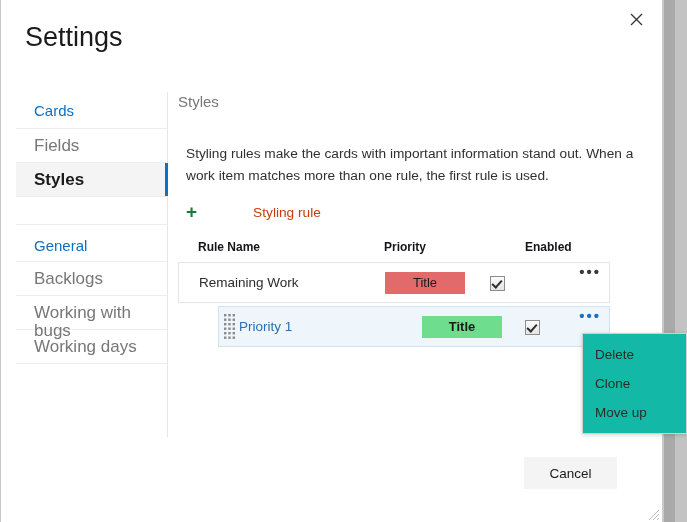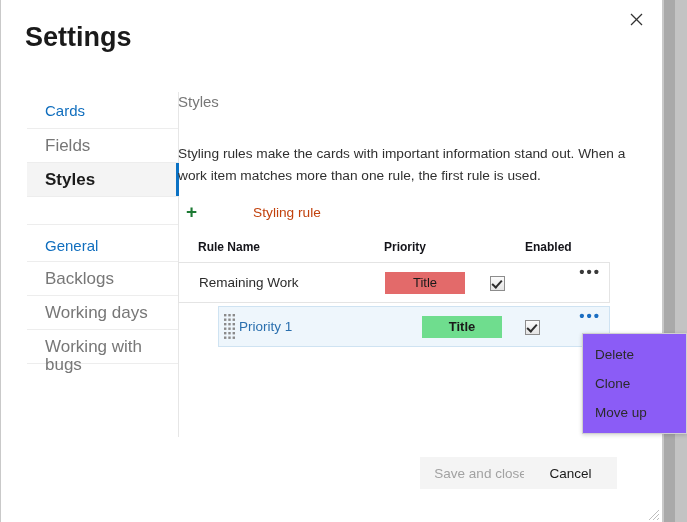--- a/index.html
+++ b/index.html
@@ -46,21 +46,21 @@
     width: 662px; height: 522px;
     background: #ffffff;
     border-left: 1px solid #c9c9c9;
     box-sizing: border-box;
   }
 
   .dialog-title {
     position: absolute;
     left: 24px; top: 21px;
     font-size: 27px;
-    font-weight: 700;
+    font-weight: 400;
     color: #1a1a1a;
     letter-spacing: 0px;
     line-height: 32px;
   }
 
   .close-button {
     position: absolute;
     right: 10px; top: 4px;
     width: 32px; height: 30px;
     display: flex;
@@ -69,21 +69,21 @@
     cursor: pointer;
     color: #333333;
     font-size: 17px;
     line-height: 1;
   }
   .close-button svg { display: block; }
 
   
   .sidebar {
     position: absolute;
-    left: 26px; top: 92px;
+    left: 15px; top: 92px;
     width: 152px;
     border-right: 1px solid #e6e6e6;
     box-sizing: border-box;
     height: 345px;
   }
   .nav-header {
     font-size: 15px;
     color: #106ebe;
     padding: 9px 0 9px 18px;
     border-bottom: 1px solid #ededed;
@@ -132,21 +132,21 @@
     font-size: 15px;
     color: #777777;
     line-height: 20px;
     margin: 0 0 31px 0;
   }
   .description {
     font-size: 13.7px;
     color: #303030;
     line-height: 22px;
     width: 455px;
-    margin: 0 0 17px 0;
+    margin: 0 0 17px 8px;
   }
 
   .add-rule {
     display: inline-flex;
     align-items: center;
     gap: 8px;
     cursor: pointer;
     margin-left: 8px;
     margin-bottom: 22px;
   }
@@ -257,21 +257,21 @@
     line-height: 14px;
     font-weight: bold;
   }
   .table-row.selected .row-menu { color: #1b6ec2; }
 
   
   .context-menu {
     position: absolute;
     left: 582px; top: 333px;
     width: 105px;
-    background: #8b5cf6;
+    background: #14b8a6;
     border: 1px solid #d0d0d0;
     box-shadow: 0 1px 4px rgba(0,0,0,0.18);
     padding: 6px 0;
     z-index: 40;
     box-sizing: border-box;
   }
   .context-item {
     font-size: 13.5px;
     color: #2b2b2b;
     padding: 6px 0 6px 12px;
@@ -346,24 +346,24 @@
         <span>Styles</span>
       </div>
 
       <div class="nav-gap"></div>
 
       <div class="nav-header second">General</div>
       <div class="nav-item">
         <span>Backlogs</span>
       </div>
       <div class="nav-item">
+        <span>Working with bugs</span>
+      </div>
+      <div class="nav-item">
         <span>Working days</span>
-      </div>
-      <div class="nav-item">
-        <span>Working with bugs</span>
       </div>
     </div>
 
     <div class="content">
       <p class="section-title">Styles</p>
       <p class="description">Styling rules make the cards with important information stand out. When a work item matches more than one rule, the first rule is used.</p>
       <div class="add-rule">
         <span class="plus-icon">+</span>
         <span class="add-rule-label">Styling rule</span>
       </div>
@@ -418,21 +418,20 @@
           <span class="preview-badge green">Title</span>
         </div>
         <div class="enabled-cell">
           <span class="checkbox"></span>
         </div>
         <div class="row-menu">•••</div>
       </div>
     </div>
 
     <div class="footer">
-      <button class="btn btn-save" disabled="">Save and close</button>
       <button class="btn btn-cancel">Cancel</button>
     </div>
   </div>
 
   <div class="context-menu">
     <div class="context-item">Delete</div>
     <div class="context-item">Clone</div>
     <div class="context-item">Move up</div>
   </div>
 

